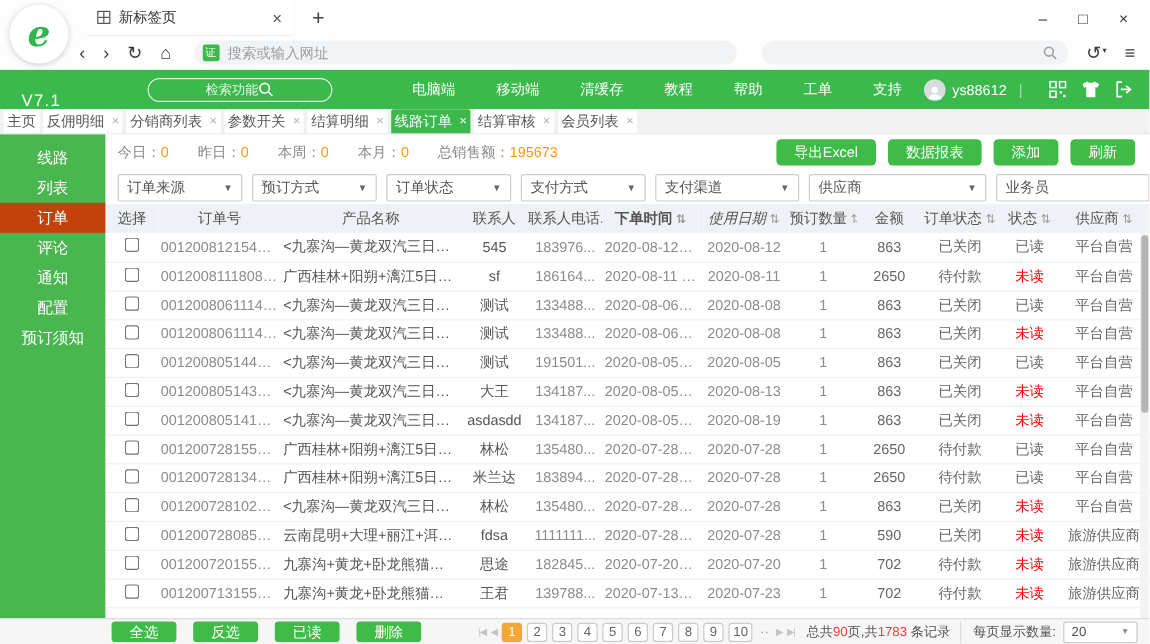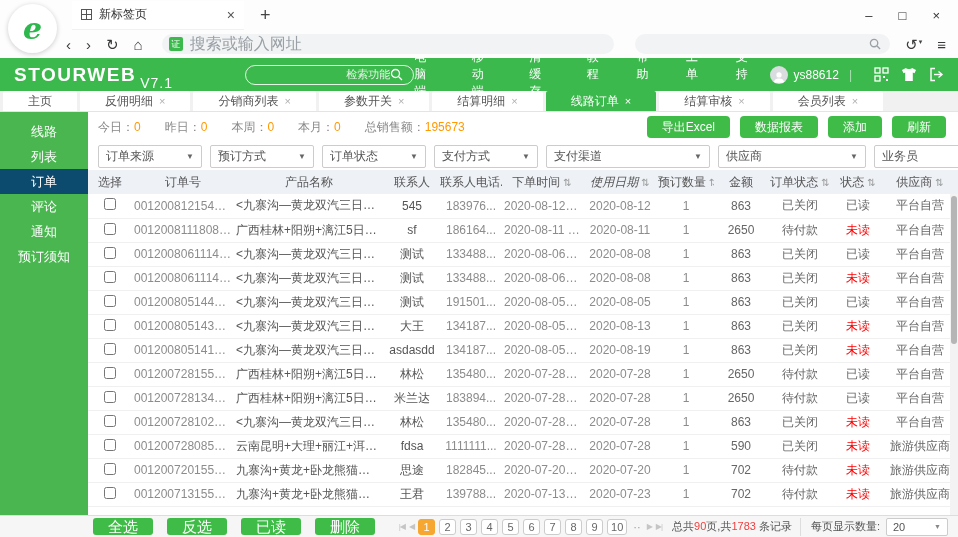--- a/index.html
+++ b/index.html
@@ -13,74 +13,74 @@
 .favicon{width:11px;height:11px;border:1px solid #555;background:linear-gradient(#555,#555) 50% 0/1px 100% no-repeat,linear-gradient(#555,#555) 0 50%/100% 1px no-repeat;flex:0 0 auto}
 .btab-title{flex:1;color:#333;font-size:12px;white-space:nowrap;overflow:hidden}
 .btab-close{color:#555;font-size:14px;cursor:pointer}
 .newtab{font-size:18px;color:#444;margin-left:16px;cursor:pointer}
 .winctl{margin-left:auto;display:flex;gap:26px;padding-right:18px;color:#333;font-size:13px;align-items:center}
 .winctl span{cursor:pointer}
 .navrow{height:28px;display:flex;align-items:center;gap:15px;padding:0 12px 0 66px}
 .nico{color:#3a3a3a;font-size:15px;cursor:pointer;line-height:1}
 .urlbar{flex:0 0 452px;height:20px;background:#f1f3f4;border-radius:10px;display:flex;align-items:center;gap:7px;padding:0 7px;margin-left:4px;cursor:text}
 .badge{width:14px;height:14px;background:#3cb94c;color:#fff;font-size:9px;border-radius:2px;display:flex;align-items:center;justify-content:center;flex:0 0 auto}
-.urlph{color:#9aa0a6;font-size:16px}
+.urlph{color:#9aa0a6;font-size:12px}
 .bsearch{flex:1;height:20px;background:#f1f3f4;border-radius:10px;display:flex;align-items:center;justify-content:flex-end;padding:0 9px;margin-left:6px;cursor:text}
 .undowrap{display:flex;align-items:flex-start;gap:1px}
 .undowrap .caret{font-size:7px;color:#444;margin-top:1px}
 
 .apphdr{height:33px;background:#3cb94c;display:flex;align-items:center;color:#fff;padding:0 14px}
 .applogo{font-weight:bold;font-size:19px;letter-spacing:1.5px}
 .appver{font-size:14px;margin:17px 0 0 4px;letter-spacing:1px}
-.hsearch{width:200px;height:20px;border:1px solid rgba(255,255,255,.85);border-radius:11px;display:flex;align-items:center;justify-content:flex-end;padding:0 10px;margin-left:72px;color:rgba(255,255,255,.85);font-size:11px;cursor:text}
+.hsearch{width:154px;height:20px;border:1px solid rgba(255,255,255,.85);border-radius:11px;display:flex;align-items:center;justify-content:center;padding:0 10px;margin-left:72px;color:rgba(255,255,255,.85);font-size:11px;cursor:text}
 .hmenu{margin-left:auto;display:flex;gap:34px;font-size:12px}
 .hmi{cursor:pointer}
 .huser{display:flex;align-items:center;gap:6px;margin-left:18px;cursor:pointer}
 .avatar{width:18px;height:18px;border-radius:50%;background:#d9dde0;display:inline-flex;align-items:flex-end;justify-content:center;overflow:hidden}
 .hsep{opacity:.55;margin:0 10px}
 .hic{display:inline-flex;cursor:pointer;margin-left:12px}
 
 .ptabs{height:21px;background:#f1f1f1;display:flex;align-items:stretch;gap:3px;padding-left:3px;border-bottom:1px solid #e4e4e4}
-.ptab{display:flex;align-items:center;gap:6px;padding:0 25px;font-size:12px;color:#555;background:#fff;cursor:pointer;border-radius:2px 2px 0 0}
+.ptab{display:flex;align-items:center;gap:6px;padding:0 3px;font-size:12px;color:#555;background:#fff;cursor:pointer;border-radius:2px 2px 0 0}
 .ptab .px{font-size:11px;color:#b0b0b0}
 .ptab.on{background:#3cb94c;color:#fff}
 .ptab.on .px{color:#fff}
 
 .layout{display:flex;height:403px}
 .sidebar{width:88px;background:#49b64f;color:#fff;padding-top:7px;flex:0 0 auto}
 .sbi{height:25px;line-height:25px;text-align:center;font-size:13px;cursor:pointer}
-.sbi.on{background:#0c4a6e}
+.sbi.on{background:#c2410c}
 .main{flex:1;background:#fff;position:relative;overflow:hidden}
 .toprow{height:30px;display:flex;align-items:center;justify-content:space-between;padding:0 12px 0 10px}
 .statwrap{display:flex;gap:24px;align-items:flex-end}
 .stat .sl{color:#888}
 .stat .sv{color:#ff9900}
 .actwrap{display:flex;gap:10px}
 .gbtn{background:#3fbc48;color:#fff;border:none;border-radius:4px;height:22px;padding:0 15px;font-size:12px;cursor:pointer}
 .filters{height:28px;display:flex;align-items:center;gap:8px;padding:0 10px}
 .dd{height:23px;border:1px solid #ccc;border-radius:2px;display:flex;align-items:center;justify-content:space-between;padding:0 7px;color:#555;background:#fff;cursor:pointer;width:104px;flex:0 0 auto}
-.dd:nth-child(5){width:164px}
+.dd:nth-child(5){width:120px}
 .dd:nth-child(6){width:148px}
 .dd:nth-child(7){width:128px}
 .dda{font-size:8px;color:#666}
 
 table{width:calc(100% - 8px);border-collapse:collapse;table-layout:fixed;font-size:12px}
 thead th{background:#eef1f6;height:24px;font-weight:normal;color:#555;white-space:nowrap;overflow:hidden}
 thead th .sic{font-size:10px;color:#999;margin-left:3px}
 tbody td{height:24px;text-align:center;border-bottom:1px solid #f0f0f0;color:#8c8c8c;white-space:nowrap;overflow:hidden;text-overflow:ellipsis;padding:0 2px}
 td.f-product,td.f-contact{color:#555}
 td.f-amount,td.f-ostatus,td.f-supplier,td.f-read{color:#666}
 td.f-read.unread{color:#f00}
 td input[type=checkbox]{width:12px;height:12px;cursor:pointer}
 .vscroll{position:absolute;right:0;top:82px;bottom:0;width:8px;background:#f3f3f3}
 .vthumb{position:absolute;top:2px;left:1px;width:6px;height:148px;background:#b5b5b5;border-radius:3px;cursor:grab}
 
 .footer{height:22px;background:#f6f6f6;border-top:1px solid #ddd;display:flex;align-items:center;padding:0 10px 0 93px}
 .fbtns{display:flex;gap:14px}
-.gbtn.sm{height:17px;line-height:16px;padding:0 15px;font-size:15px;border-radius:3px}
+.gbtn.sm{height:17px;line-height:16px;padding:0 15px;font-size:12px;border-radius:3px}
 .pager{display:flex;align-items:center;gap:4px;margin-left:auto}
 .parrow{color:#c5c5c5;font-size:8px;cursor:pointer;letter-spacing:-1px}
 .pg{min-width:17px;height:16px;line-height:15px;padding:0 3px;border:1px solid #ccc;border-radius:3px;background:#fff;color:#666;text-align:center;font-size:11px;cursor:pointer}
 .pg.on{background:#f6a732;border-color:#f6a732;color:#fff}
 .dots{color:#999;font-size:11px;margin:0 2px}
 .summary{color:#555;font-size:11px;margin-left:10px;white-space:nowrap}
 .rednum{color:#f03e3e}
 .ppwrap{display:flex;align-items:center;gap:6px;border-left:1px solid #ddd;padding-left:10px;margin-left:8px;color:#555;font-size:11px;white-space:nowrap}
 .ppsel{width:62px;height:18px;border:1px solid #ccc;background:#fff;display:flex;align-items:center;justify-content:space-between;padding:0 6px;border-radius:2px;cursor:pointer}
 .ppsel .dda{font-size:7px;color:#888}
@@ -122,21 +122,20 @@
     </div>
     <span class="undowrap">
         <span class="nico">↺</span>
         <span class="caret">▾</span>
       </span>
     <span class="nico">≡</span>
   </div>
 </div>
 
 <div class="apphdr">
-  <span class="applogo">STOURWEB</span>
   <span class="appver">V7.1</span>
   <div class="hsearch">
     <span>检索功能</span>
     <svg width="13" height="13" viewBox="0 0 13 13" fill="none" stroke="#fff" stroke-width="1.3">
         <circle cx="5.5" cy="5.5" r="4"></circle>
         <path d="M8.7 8.7 L12 12"></path>
       </svg>
   </div>
   <div class="hmenu">
       <span class="hmi">电脑端</span>
@@ -213,20 +212,21 @@
     </div>
   </div>
 
 <div class="layout">
   <div class="sidebar">
       <div class="sbi">线路</div>
       <div class="sbi">列表</div>
       <div class="sbi on">订单</div>
       <div class="sbi">评论</div>
       <div class="sbi">通知</div>
+      <div class="sbi">配置</div>
       <div class="sbi">预订须知</div>
     </div>
   <div class="main">
     <div class="toprow">
       <div class="statwrap">
           <span class="stat"><span class="sl">今日：</span><span class="sv">0</span></span>
           <span class="stat"><span class="sl">昨日：</span><span class="sv">0</span></span>
           <span class="stat"><span class="sl">本周：</span><span class="sv">0</span></span>
           <span class="stat"><span class="sl">本月：</span><span class="sv">0</span></span>
           <span class="stat"><span class="sl">总销售额：</span><span class="sv">195673</span></span>
@@ -263,21 +263,21 @@
 
     </div>
     <table>
       <thead>
           <tr>
             <th style="width: 44px;"><span class="thl">选择</span></th>
             <th style="width: 102px;"><span class="thl">订单号</span></th>
             <th style="width: 150px;"><span class="thl">产品名称</span></th>
             <th style="width: 56px;"><span class="thl">联系人</span></th>
             <th style="width: 62px;"><span class="thl">联系人电话..</span></th>
-            <th style="width: 80px;"><span class="thl">下单时间</span><span class="sic">⇅</span></th>
+            <th style="width: 80px; font-weight: bold;"><span class="thl">下单时间</span><span class="sic">⇅</span></th>
             <th style="width: 76px; font-style: italic;"><span class="thl">使用日期</span><span class="sic">⇅</span></th>
             <th style="width: 56px;"><span class="thl">预订数量</span><span class="sic">⇅</span></th>
             <th style="width: 54px;"><span class="thl">金额</span></th>
             <th style="width: 64px;"><span class="thl">订单状态</span><span class="sic">⇅</span></th>
             <th style="width: 52px;"><span class="thl">状态</span><span class="sic">⇅</span></th>
             <th style="width: 72px;"><span class="thl">供应商</span><span class="sic">⇅</span></th>
             <th style="width: 56px;"></th>
           </tr>
         </thead>
       <tbody>

